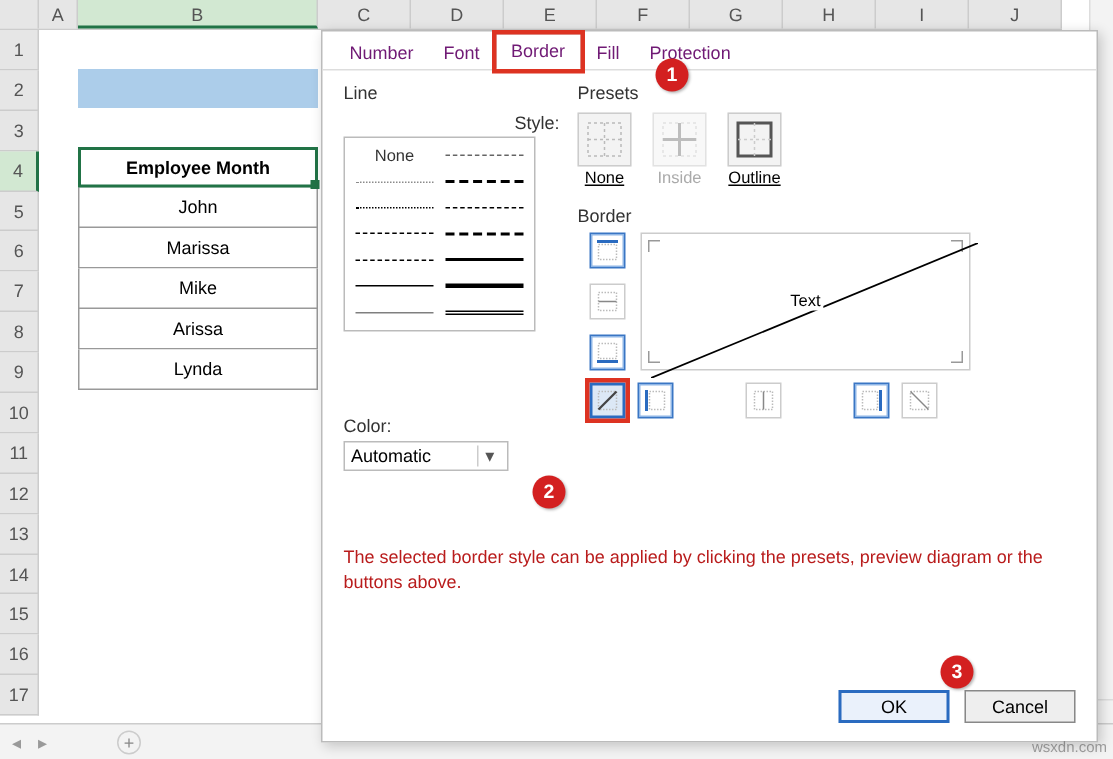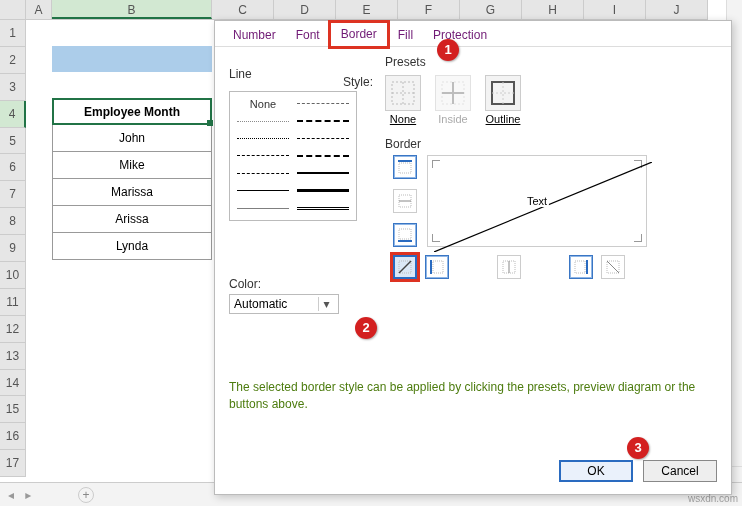--- a/index.html
+++ b/index.html
@@ -87,21 +87,21 @@
 .bprev .txt { position: absolute; left: 50%; top: 50%; transform: translate(-50%,-50%); font-size: 11px; background: #fff; padding: 0 2px; }
 
 .bbtn { width: 24px; height: 24px; border: 1px solid #ccc; background: #fff; display: inline-flex; align-items: center; justify-content: center; }
 .bbtn.blue { border: 1px solid #3a76c4; box-shadow: 0 0 0 1px #8fb6e6 inset; }
 .bbtn.sel { border: 2px solid #2a6bc0; background: #dce8f6; }
 .bbtn.hl { outline: 3px solid #d32; outline-offset: 0; }
 .side-col { position: absolute; left: 8px; top: 18px; display: flex; flex-direction: column; gap: 10px; }
 .bottom-row { position: absolute; left: 8px; top: 118px; display: flex; gap: 8px; align-items: center; }
 .bottom-row .spacer { width: 32px; }
 
-.hint { position: absolute; left: 14px; top: 316px; right: 14px; color: #4d7c0f; line-height: 1.4; margin-top: 16px; }
+.hint { position: absolute; left: 14px; top: 316px; right: 14px; color: #b91c1c; line-height: 1.4; }
 
 .btnrow { position: absolute; right: 14px; bottom: 12px; display: flex; gap: 10px; }
 .dlg-btn { width: 74px; height: 22px; border: 1px solid #888; background: #eee; cursor: pointer; }
 .dlg-btn.primary { border: 2px solid #2a6bc0; background: #eaf1fb; }
 
 .callout { position: absolute; width: 22px; height: 22px; border-radius: 50%; background: #d32020; color: #fff; text-align: center; line-height: 22px; font-weight: bold; font-size: 13px; box-shadow: 1px 1px 2px rgba(0,0,0,.3); }
 .watermark { position: absolute; right: 4px; bottom: 2px; font-size: 10px; color: rgba(0,0,0,.35); }
 </style>
 </head>
 <body>
@@ -138,22 +138,22 @@
   <div class="row-h">15</div>
   <div class="row-h">16</div>
   <div class="row-h">17</div>
 </div>
 
 <div class="header-merge"></div>
 
 <div class="databox">
   <div class="dh">Employee Month</div>
   <div class="dc">John</div>
+  <div class="dc">Marissa</div>
   <div class="dc">Mike</div>
-  <div class="dc">Marissa</div>
   <div class="dc">Arissa</div>
   <div class="dc">Lynda</div>
 </div>
 <div class="sel-cell">
     <div class="sel-handle"></div>
   </div>
 
 <div class="scroll-v"></div>
 <div class="scroll-h"></div>
 
@@ -166,21 +166,21 @@
 
   <div class="tabs">
     <div class="tab">Number</div>
     <div class="tab">Font</div>
     <div class="tab active hl">Border</div>
     <div class="tab">Fill</div>
     <div class="tab">Protection</div>
   </div>
 
   <div class="body">
-    <div class="section-lbl" style="position:absolute;left:14px;top:20px;">Line</div>
+    <div class="section-lbl" style="position:absolute;left:14px;top:8px;">Line</div>
 
     <div class="stylebox">
       <div class="section-lbl">Style:</div>
       <div class="style-list">
         <div class="sw none">None</div>
         <div class="sw">
             <div class="line" style="border-top:1px dashed #000;opacity:.6"></div>
           </div>
         <div class="sw">
             <div class="line l-dot1" style="opacity:.45"></div>

